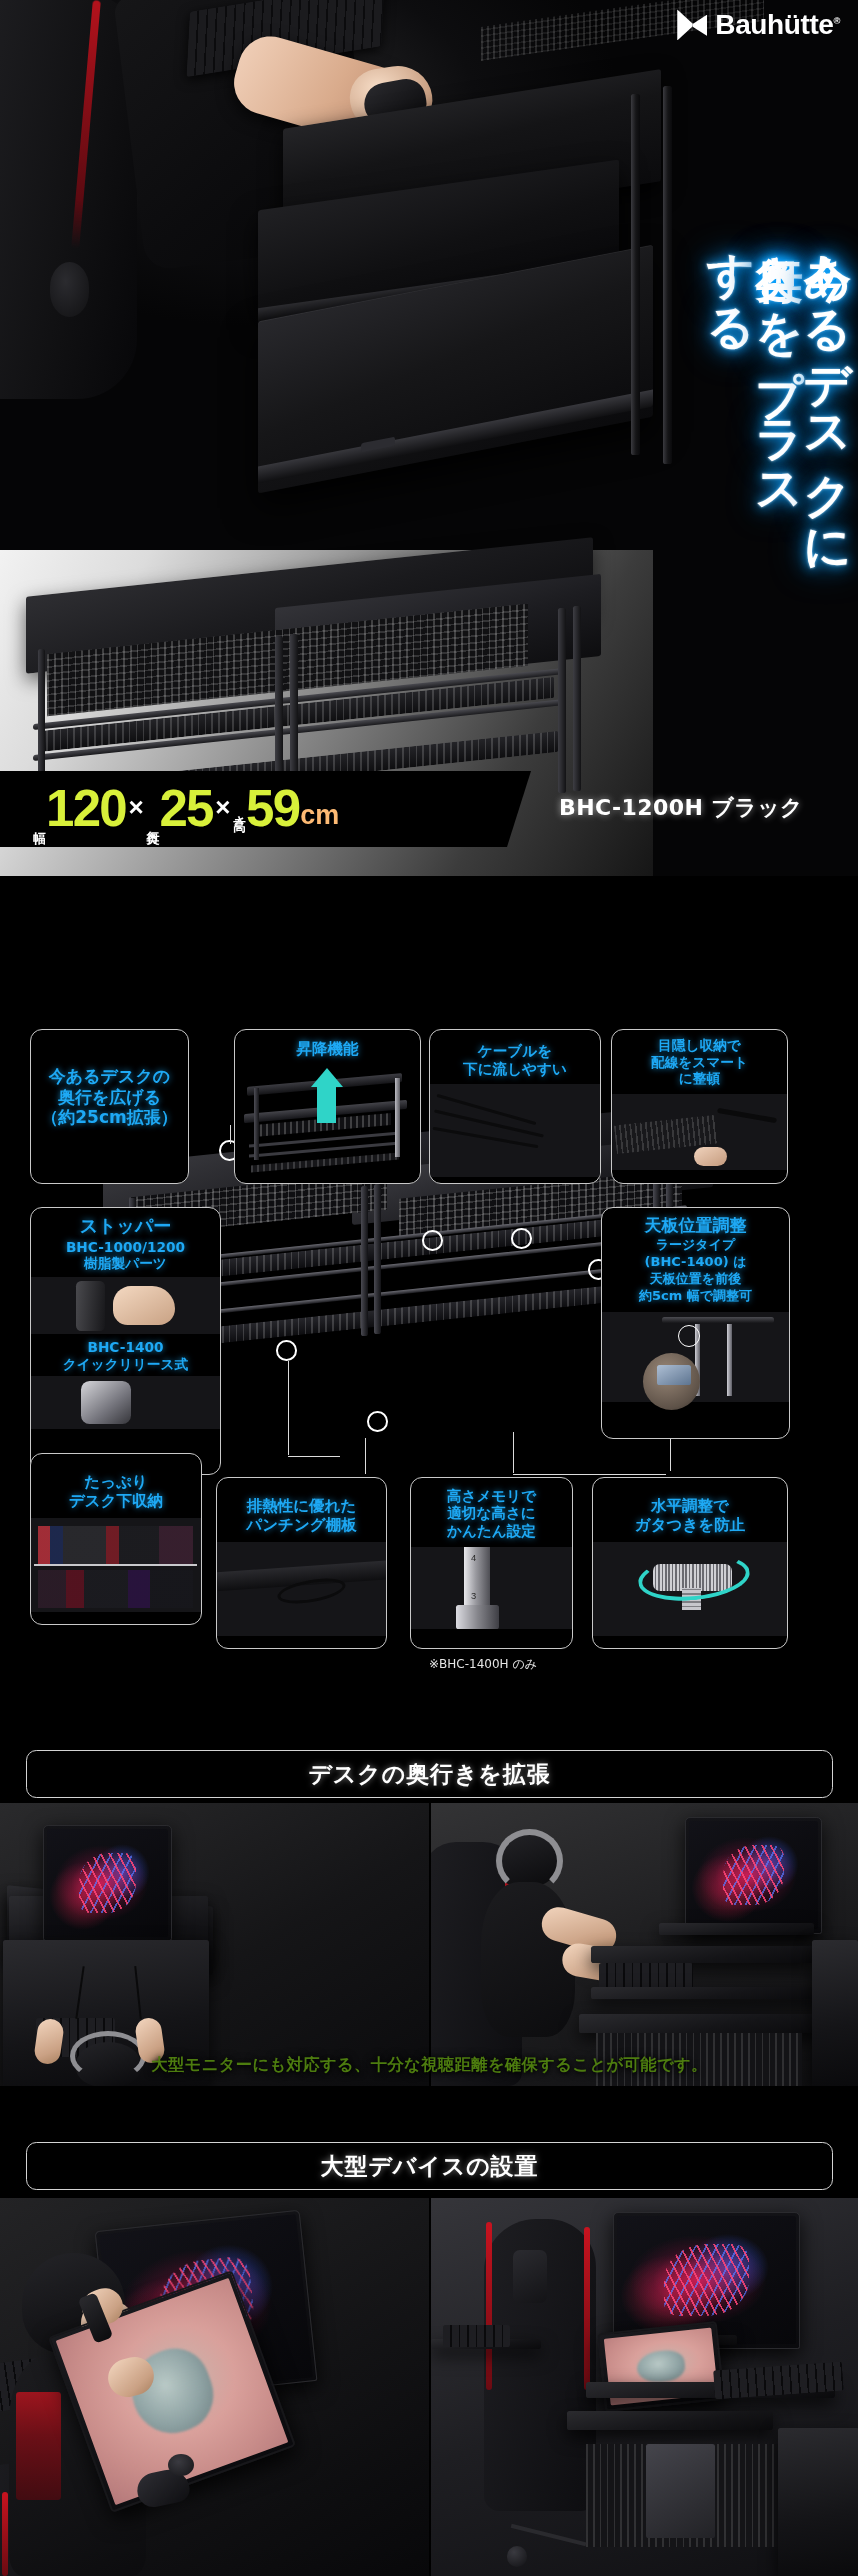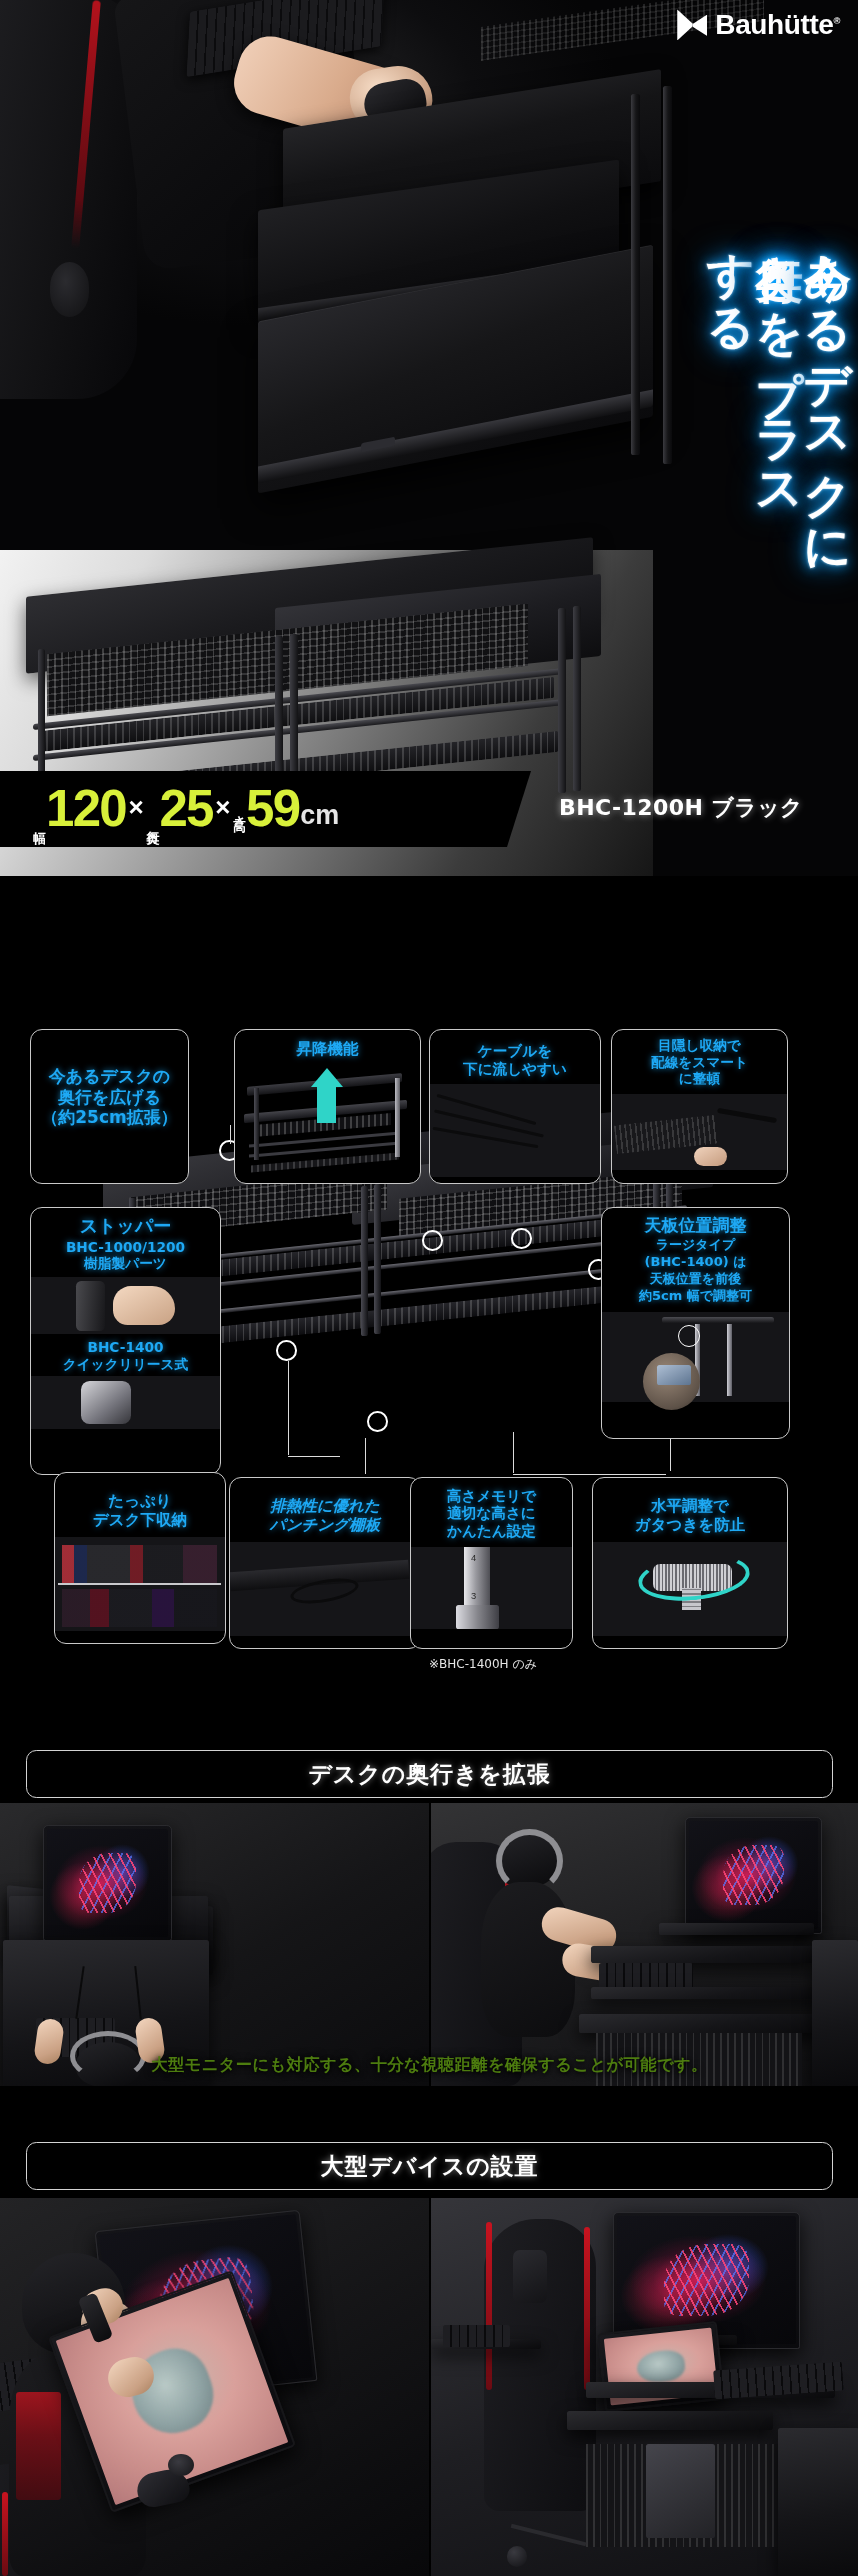--- a/index.html
+++ b/index.html
@@ -129,21 +129,21 @@
   .spec-wrap { position:absolute; left:0; top:771px; width:827px; height:76px; }
   .spec-black { position:absolute; left:0; top:0; width:531px; height:76px; background:#000;
      clip-path:polygon(0 0,531px 0,507px 76px,0 76px); display:flex; align-items:center; }
   .spec-line { display:flex; align-items:flex-end; padding-left:33px; }
   .sp-sm { writing-mode:vertical-rl; text-orientation:upright; font-size:13px;
      font-weight:700; color:#fff; line-height:1; margin-bottom:8.6px; letter-spacing:-0.9px;
      font-family:"DejaVu Sans",sans-serif; }
   .sp-big { font-size:51px; font-weight:700; color:#d8f03a; line-height:.85;
      font-family:"Liberation Sans",sans-serif; letter-spacing:-1.7px; }
   .sp-x { font-size:26px; font-weight:700; color:#fff; margin:0 2.6px 7.7px 2.6px; }
-  .sp-cm { font-size:27px; font-weight:700; color:#e5e5e5; margin-left:0.9px; }
+  .sp-cm { font-size:27px; font-weight:700; color:#fdba74; margin-left:0.9px; }
   .model { position:absolute; right:24px; top:21.5px; font-size:22px; font-weight:700;
      color:#fff; font-family:"DejaVu Sans",sans-serif;
      text-shadow:0 0 7.7px rgba(255,255,255,.55); letter-spacing:0.4px; }
 
   
   .features { position:relative; width:859px; height:876px; background:#000; }
   .fbox { position:absolute; border:1.4px solid #c9c9c9; border-radius:12px;
      background:#000; overflow:hidden; }
   .fbox .cap { color:#1ea9f5; text-align:center; font-weight:700;
      font-family:"DejaVu Sans",sans-serif; line-height:1.22;
@@ -447,33 +447,33 @@
         <div style="position:absolute; left:60px; top:5.2px; width:112px; height:6px; background:linear-gradient(180deg,#4c4c52,#161619); border-radius:2.6px;"></div>
         <div style="position:absolute; left:93px; top:12px; width:5.2px; height:72px; background:linear-gradient(90deg,#cfcfd6,#5e5e66);"></div>
         <div style="position:absolute; left:125px; top:12px; width:5.2px; height:72px; background:linear-gradient(90deg,#cfcfd6,#5e5e66);"></div>
         <div style="position:absolute; left:76px; top:13.7px; width:22px; height:22px; border:1.7px solid #fff; border-radius:50%;"></div>
         <div style="position:absolute; left:41px; top:41px; width:57px; height:57px; border-radius:50%; background:radial-gradient(circle at 40% 35%,#9a8878,#5e5248 70%,#2e2a26); overflow:hidden;">
           <div style="position:absolute; left:13.7px; top:12px; width:34px; height:20.6px; background:linear-gradient(150deg,#aebfd4,#5d7490); border-radius:2.6px;"></div>
         </div>
       </div>
     </div>
 
-    <div class="fbox" style="left:30px; top:596px; width:172px; height:172px;margin-left:24px;">
+    <div class="fbox" style="left:30px; top:577px; width:172px; height:172px;">
       <div class="cap" style="font-size:15.5px; padding-top:19px;">
         <div>たっぷり</div>
         <div>デスク下収納</div>
       </div>
       <div class="ph ph-storage" style="height:94px; position:relative;">
         <div style="position:absolute; left:6.9px; top:8.6px; width:155px; height:38px; background:linear-gradient(90deg,#b0303a 0 8%,#1e2a52 8% 16%,#2a2a2e 16% 44%,#7a1d26 44% 52%,#1c1c20 52% 78%,#3a2030 78% 100%); opacity:.9;"></div>
         <div style="position:absolute; left:6.9px; top:52px; width:155px; height:38px; background:linear-gradient(90deg,#2c1c28 0 18%,#5a1220 18% 30%,#1b1b20 30% 58%,#2a1340 58% 72%,#17171c 72% 100%); opacity:.9;"></div>
         <div style="position:absolute; left:3.4px; top:46px; width:163px; height:2.6px; background:#c9c9cc;"></div>
       </div>
     </div>
 
-    <div class="fbox" style="left:229px; top:601px; width:192px; height:172px;font-style:italic;">
+    <div class="fbox" style="left:216px; top:601px; width:171px; height:172px;">
       <div class="cap" style="font-size:15.5px; padding-top:19px;">
         <div>排熱性に優れた</div>
         <div>パンチング棚板</div>
       </div>
       <div class="ph ph-punch" style="height:94px; position:relative;">
         <div style="position:absolute; left:0; top:24px; width:179px; height:19px; background:linear-gradient(180deg,#2a2a2e,#0e0e10); transform:rotate(-4deg);"></div>
         <div style="position:absolute; left:60px; top:38px; width:69px; height:22px; border:3.4px solid #0b0b0c; border-radius:50%; transform:rotate(-10deg);"></div>
       </div>
     </div>
 

